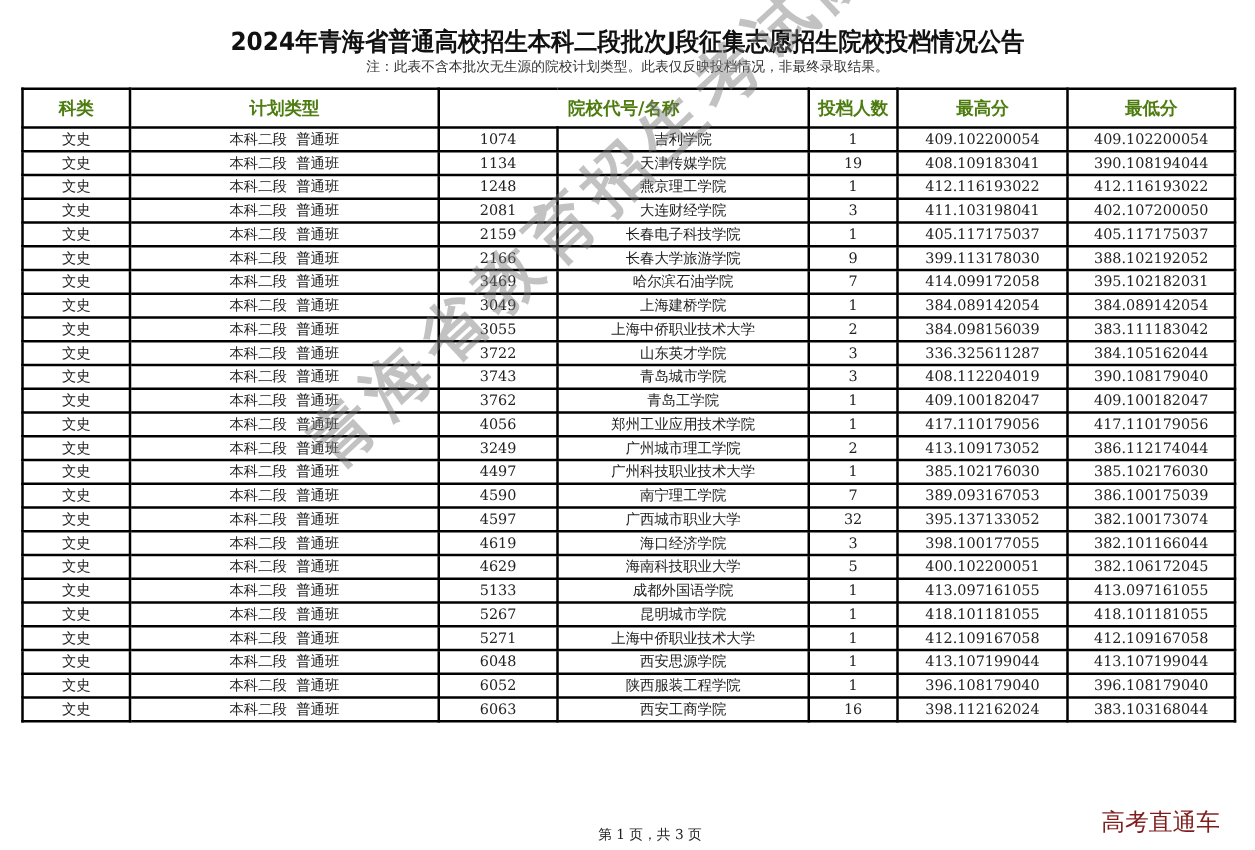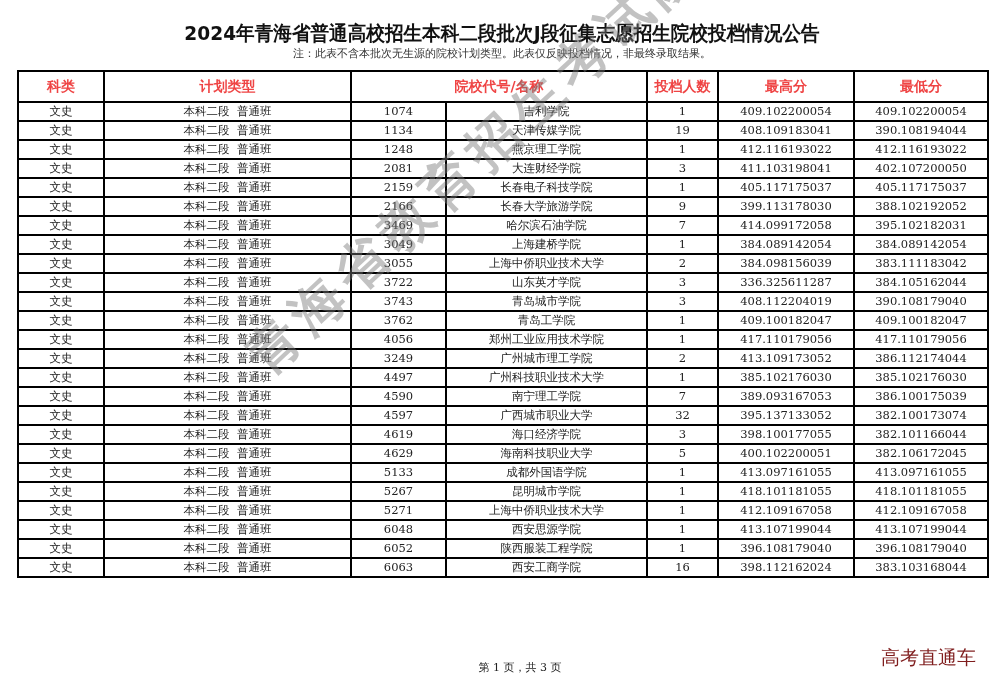--- a/index.html
+++ b/index.html
@@ -19,21 +19,21 @@
     }
     table.grid {
       position: absolute; left: 17px; top: 70px;
       border-collapse: collapse; table-layout: fixed;
       width: 970px;
     }
     table.grid td, table.grid th {
       border: 2px solid #000; padding: 0; text-align: center; white-space: nowrap; overflow: hidden;
     }
     table.grid th {
-      height: 29px; color: #ef4444; font-family: "DejaVu Sans", "Liberation Sans", sans-serif;
+      height: 29px; color: #4d7c0f; font-family: "DejaVu Sans", "Liberation Sans", sans-serif;
       font-size: 14px; font-weight: bold;
     }
     table.grid td {
       height: 17px; font-size: 11.5px; line-height: 17px; color: #222;
     }
     .watermark {
       position: absolute; left: 255px; top: 330px;
       font-family: "DejaVu Sans", "Liberation Sans", sans-serif;
       font-size: 52px; font-weight: bold; color: rgba(120,120,120,0.45);
       transform: rotate(-43deg); transform-origin: left center;

